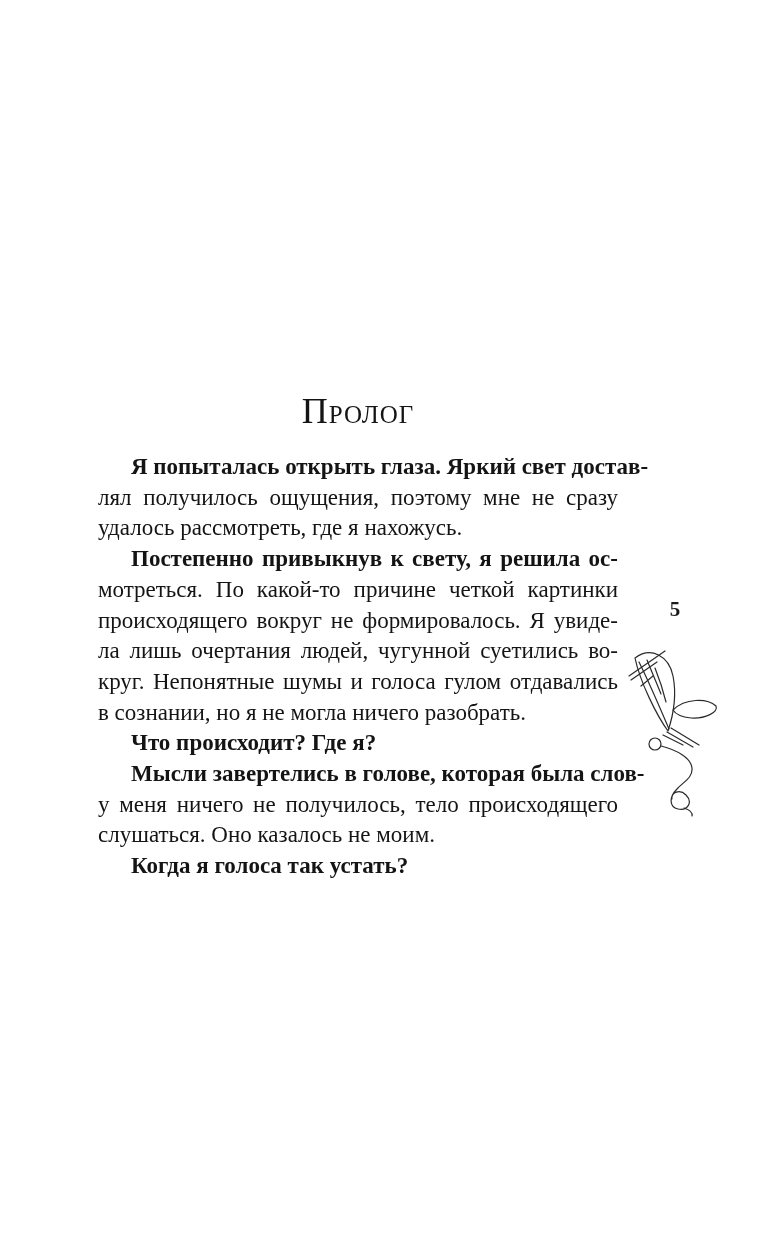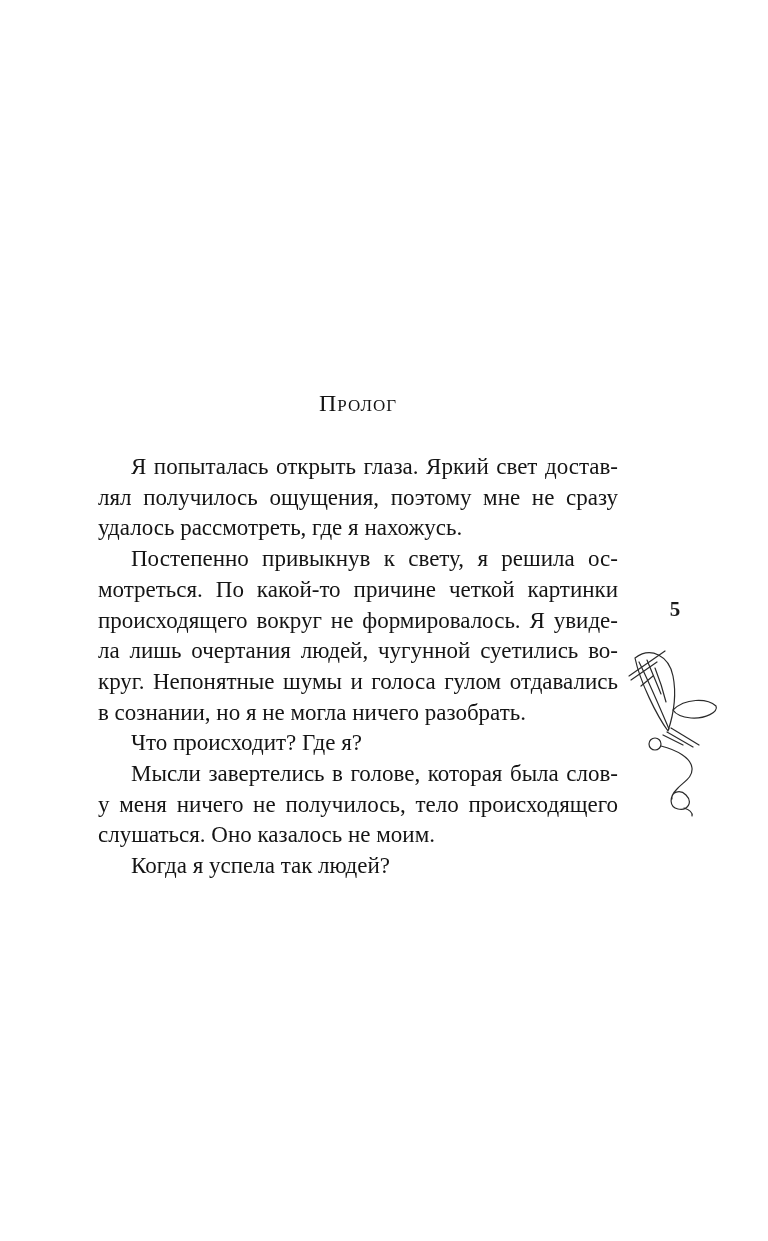--- a/index.html
+++ b/index.html
@@ -14,21 +14,21 @@
     position: relative;
     width: 768px; height: 1241px;
     background: #ffffff;
   }
   .chapter-title {
     position: absolute;
     left: 98px; top: 390px;
     width: 520px;
     text-align: center;
     font-variant: small-caps;
-    font-size: 24px;
+    font-size: 36px;
     font-weight: 500;
     letter-spacing: 1px;
     color: #141414;
   }
   .body-text {
     position: absolute;
     left: 98px; top: 452px;
     width: 520px;
     font-size: 23px;
     line-height: 30.7px;
@@ -37,20 +37,21 @@
   .line {
     white-space: nowrap;
     text-align: justify;
     text-align-last: justify;
   }
   .line.last {
     text-align-last: left;
   }
   .line.first {
     text-indent: 33px;
+    font-weight: bold;
   }
   .page-number {
     position: absolute;
     left: 655px; top: 597px;
     width: 40px;
     text-align: center;
     font-size: 21px;
     font-weight: 700;
     color: #1a1a1a;
   }
@@ -84,21 +85,21 @@
       </div>
       <div>
         <div class="line first last">Что происходит? Где я?</div>
       </div>
       <div>
         <div class="line first">Мысли завертелись в голове, которая была слов-</div>
         <div class="line">у меня ничего не получилось, тело происходящего</div>
         <div class="line last">слушаться. Оно казалось не моим.</div>
       </div>
       <div>
-        <div class="line first last">Когда я успела так людей?</div>
+        <div class="line first last">Когда я голоса так устать?</div>
       </div>
     </div>
 
   <div class="page-number">5</div>
 
   <div class="flourish">
     <svg viewBox="0 0 98 172" fill="none" xmlns="http://www.w3.org/2000/svg" stroke="#2b2b2b" stroke-width="1.2" stroke-linecap="round" stroke-linejoin="round">
 
       <path d="M8,12 C24,0 42,10 46,30 C50,50 46,70 41,85 C30,70 13,36 8,12 Z"></path>
 

